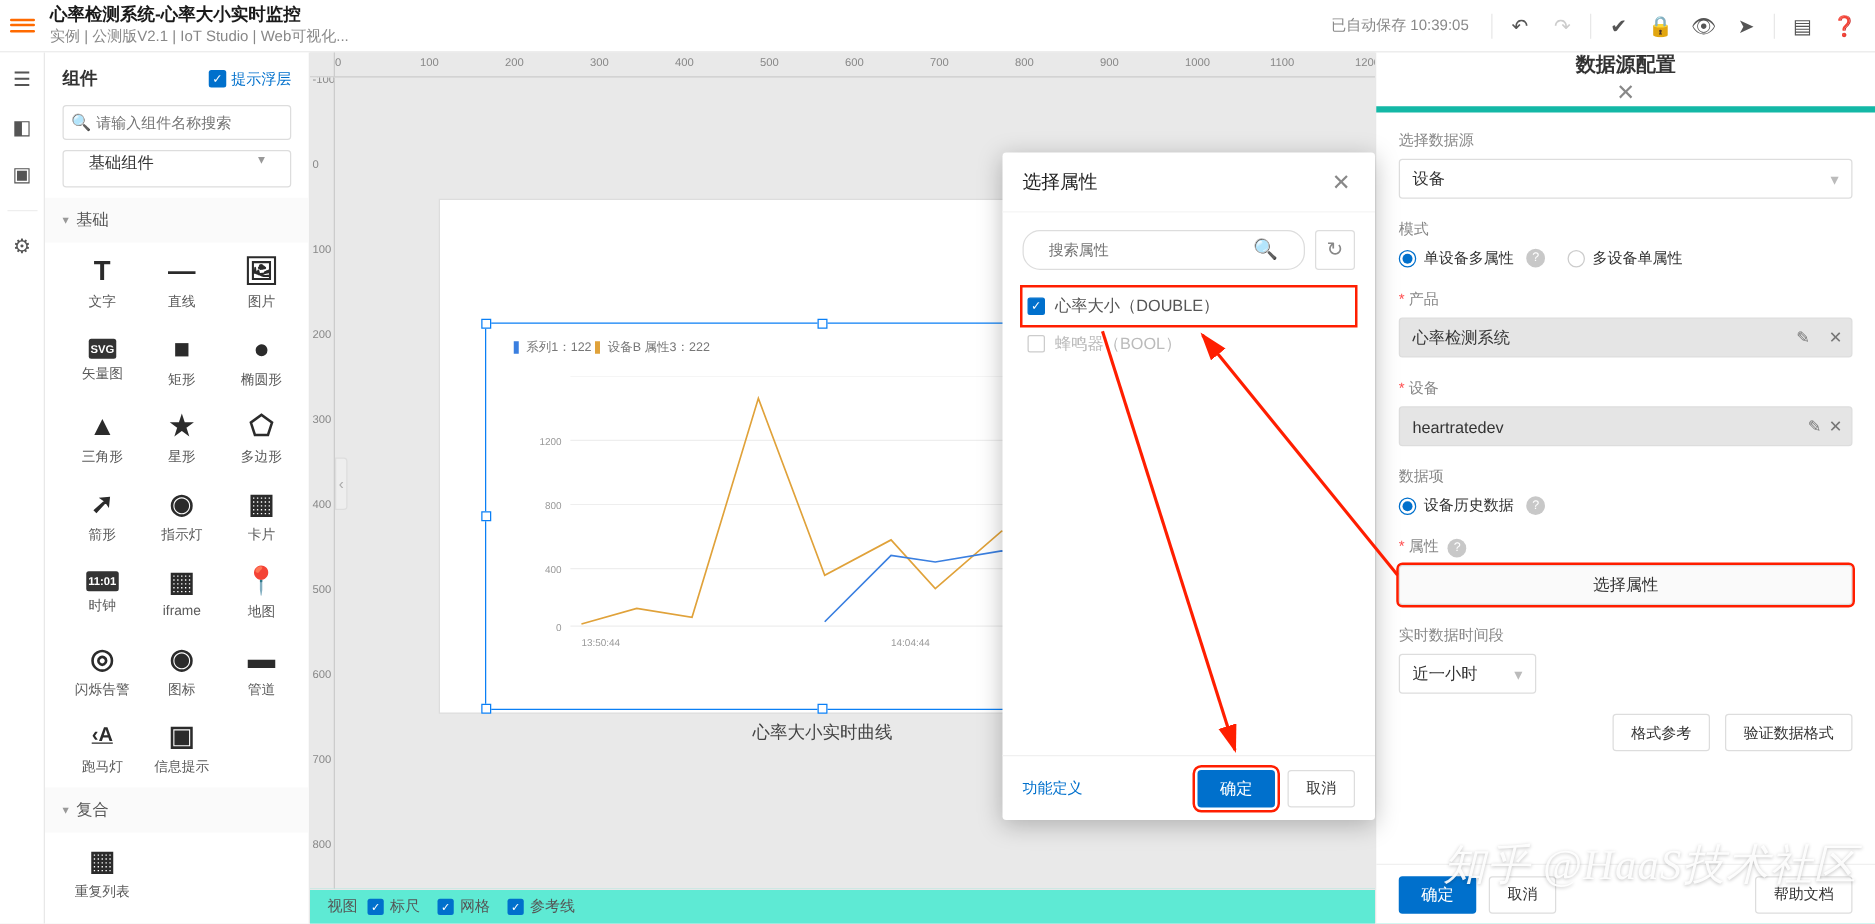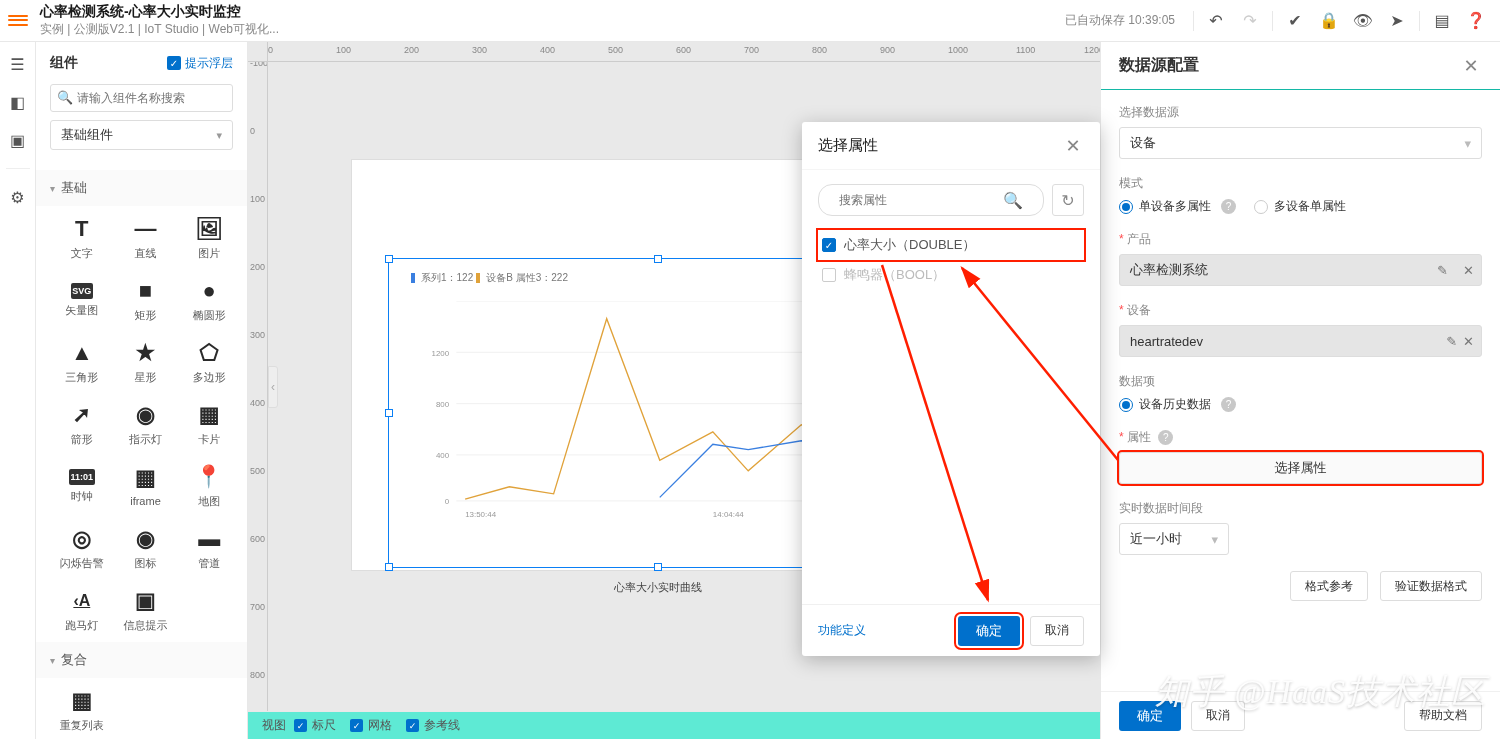--- a/index.html
+++ b/index.html
@@ -25,21 +25,21 @@
 
 
 .comp-panel { position: absolute; left: 36px; top: 42px; bottom: 0; width: 212px; background: #fff; border-right: 1px solid #e8e8e8; display: flex; flex-direction: column;}
 .comp-head { display:flex; align-items:center; justify-content:space-between; padding:12px 14px 8px; }
 .comp-head .label { font-weight:700; font-size:14px; color:#333;}
 .float-tip { display:flex; align-items:center; font-size:12px; color:#0070cc; gap:4px;}
 .float-tip .cb { width:14px; height:14px; background:#0070cc; border-radius:2px; display:flex; align-items:center; justify-content:center; color:#fff; font-size:10px;}
 .search-box { margin: 4px 14px 8px; position:relative;}
 .search-box input { width:100%; height:28px; border:1px solid #ddd; border-radius:3px; padding:0 8px 0 26px; font-size:12px; color:#333; }
 .search-box .sicon { position:absolute; left:7px; top:6px; color:#bbb; font-size:13px;}
-.dropdown { margin: 0 14px 20px; height:30px; border:1px solid #ddd; border-radius:3px; display:flex; align-items:center; justify-content:space-between; padding:0 10px; font-size:13px; color:#333; cursor:pointer;}
+.dropdown { margin: 0 14px 8px; height:30px; border:1px solid #ddd; border-radius:3px; display:flex; justify-content:space-between; padding:0 20px; font-size:13px; color:#333; cursor:pointer;}
 .dropdown .chev { color:#999; font-size:11px;}
 .group-header { height:36px; display:flex; align-items:center; padding:0 14px; font-size:13px; color:#555; cursor:pointer; gap:6px; background:#fafafa;}
 .group-header .chev { font-size:10px; color:#999;}
 .comp-grid { display:grid; grid-template-columns: repeat(3, 1fr); padding: 4px 6px 4px 14px; gap:6px 0; overflow-y:auto;}
 .comp-item { display:flex; flex-direction:column; align-items:center; justify-content:center; height:56px; cursor:pointer; }
 .comp-item .ci { width:26px; height:26px; color:#2b2b2b; display:flex; align-items:center; justify-content:center; font-size:22px; font-weight:700;}
 .comp-item .cl { font-size:11px; color:#5a5a5a; margin-top:4px;}
 .panel-scroll { flex:1; overflow-y:auto; position:relative;}
 .panel-scroll::-webkit-scrollbar { width:8px;}
 .panel-scroll::-webkit-scrollbar-thumb { background:#d0d0d0; border-radius:4px;}
@@ -55,32 +55,32 @@
 .artboard { position:absolute; left:84px; top:98px; width:720px; height:410px; background:#fff; box-shadow:0 0 0 1px #ddd; }
 .sel-box { position:absolute; left:120px; top:196px; width:540px; height:310px; border:1px solid #0a7ff5; }
 .sel-handle { position:absolute; width:8px; height:8px; background:#fff; border:1px solid #0a7ff5; }
 .h-tl{left:-4px;top:-4px;} .h-tr{right:-4px;top:-4px;} .h-bl{left:-4px;bottom:-4px;} .h-br{right:-4px;bottom:-4px;}
 .h-t{left:50%;top:-4px;transform:translateX(-50%);} .h-b{left:50%;bottom:-4px;transform:translateX(-50%);}
 .h-l{left:-4px;top:50%;transform:translateY(-50%);} .h-r{right:-4px;top:50%;transform:translateY(-50%);}
 .chart-preview { position:absolute; inset:12px; }
 .legend { font-size:10px; color:#777; display:flex; flex-direction:row; gap:3px; margin-left:10px;}
 .legend-item { display:flex; align-items:center; gap:6px;}
 .legend-item .sw { width:4px; height:10px;}
-.chart-title { position:absolute; bottom:-28px; left:50%; transform:translateX(-50%); font-size:11px; color:#444;}
+.chart-title { position:absolute; bottom:-28px; left:50%; transform:translateX(-50%); font-size:14px; color:#444;}
 .edge-handle { position:absolute; left:0; top:50%; width:10px; height:42px; background:#eee; border:1px solid #ddd; border-radius:0 3px 3px 0; transform:translateY(-50%); display:flex; align-items:center; justify-content:center; color:#aaa; font-size:12px; cursor:pointer;}
 
 
 .canvas-bottom { position:absolute; left:0; right:0; bottom:0; height:28px; background:#5eead4; border-top:1px solid #e8e8e8; display:flex; align-items:center; gap:14px; padding:0 14px; font-size:12px; color:#555;}
 .canvas-bottom .chk { display:flex; align-items:center; gap:5px;}
 .canvas-bottom .chk .cb { width:13px; height:13px; background:#0070cc; border-radius:2px; display:flex; align-items:center; justify-content:center;color:#fff;font-size:9px;}
 .canvas-bottom .lbl { margin-right:-6px;}
 
 
 .right-panel { position:absolute; right:0; top:42px; bottom:0; width:400px; background:#fff; border-left:1px solid #e8e8e8; display:flex; flex-direction:column; z-index:10;}
-.rp-header { height:48px; display:flex; align-items:center; justify-content:space-between; padding:0 18px; border-bottom:1px solid #14b8a6;}
+.rp-header { height:48px; display:flex; align-items:center; justify-content:space-between; padding:0 18px; border-bottom:5px solid #14b8a6;flex-direction:column;}
 .rp-header .ttl { font-size:16px; font-weight:600; color:#333;}
 .close-x { cursor:pointer; color:#888; font-size:18px; width:22px; height:22px; display:flex; align-items:center; justify-content:center;}
 .rp-body { flex:1; overflow-y:auto; padding:14px 18px;}
 .section-label { font-size:12px; color:#888; margin-bottom:6px;}
 .section-label.req::before { content:"* "; color:#ff4d4f;}
 .sel-input { width:100%; height:32px; border:1px solid #ddd; border-radius:3px; padding:0 10px; font-size:13px; color:#333; display:flex; align-items:center; justify-content:space-between; cursor:pointer; margin-bottom:16px; background:#fff;}
 .sel-input .chev { color:#bbb;}
 .radio-row { display:flex; align-items:center; gap:18px; margin-bottom:16px;}
 .radio { display:flex; align-items:center; gap:6px; font-size:12px; color:#333; cursor:pointer;}
 .radio .r { width:14px; height:14px; border-radius:50%; border:1px solid #0070cc; display:flex;align-items:center;justify-content:center;}

